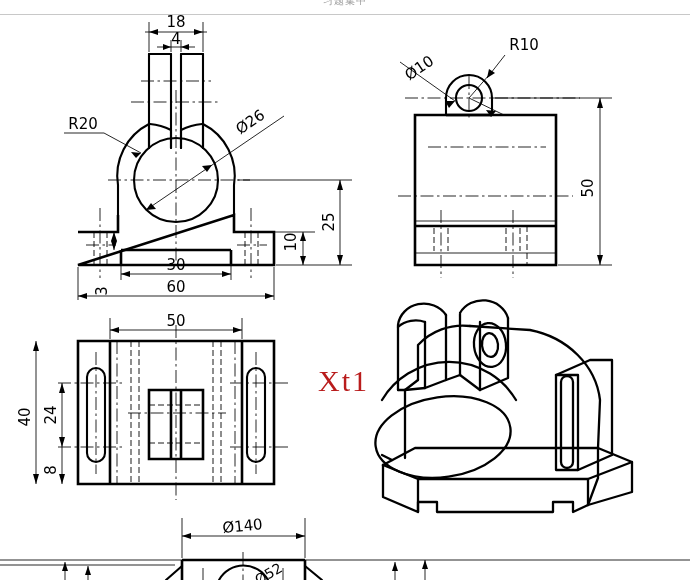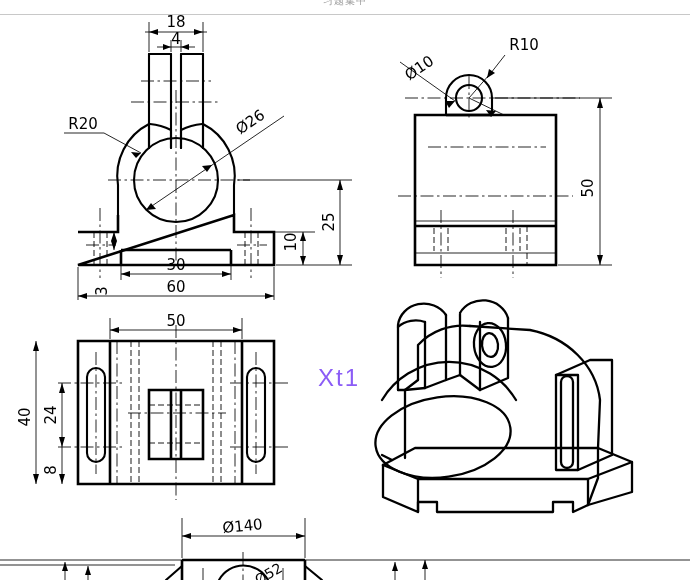--- a/index.html
+++ b/index.html
@@ -13,22 +13,22 @@
   svg{display:block;}
   .hdr{
     position:absolute;top:0;left:0;width:690px;height:14px;
     border-bottom:1px solid #c8c8c8;
     color:#9a9a9a;font-size:10px;text-align:center;line-height:12px;
     font-family:"DejaVu Sans", sans-serif;
     overflow:hidden;
   }
   .hdr span{display:inline-block;transform:translateY(-5px);letter-spacing:1px;}
   .xt1{
-    position:absolute;color:#8b5cf6;font-size:24px;
-    font-family:Liberation Sans, sans-serif;letter-spacing:2px;
+    position:absolute;color:#b91c1c;font-size:30px;
+    font-family:Liberation Serif, serif;letter-spacing:2px;
   }
   
   .obj{fill:none;stroke:#000;stroke-width:2.1;stroke-linecap:round;stroke-linejoin:round;}
   .objT{fill:none;stroke:#000;stroke-width:2.6;stroke-linecap:butt;}
   .thin{fill:none;stroke:#000;stroke-width:0.85;}
   .dim{fill:none;stroke:#000;stroke-width:0.85;}
   .ctr{fill:none;stroke:#000;stroke-width:0.85;stroke-dasharray:13 3.5 2.5 3.5;}
   .hid{fill:none;stroke:#000;stroke-width:0.9;stroke-dasharray:6 3;}
   .iso{fill:none;stroke:#000;stroke-width:2.3;stroke-linecap:round;stroke-linejoin:round;}
   text.dimtxt{

